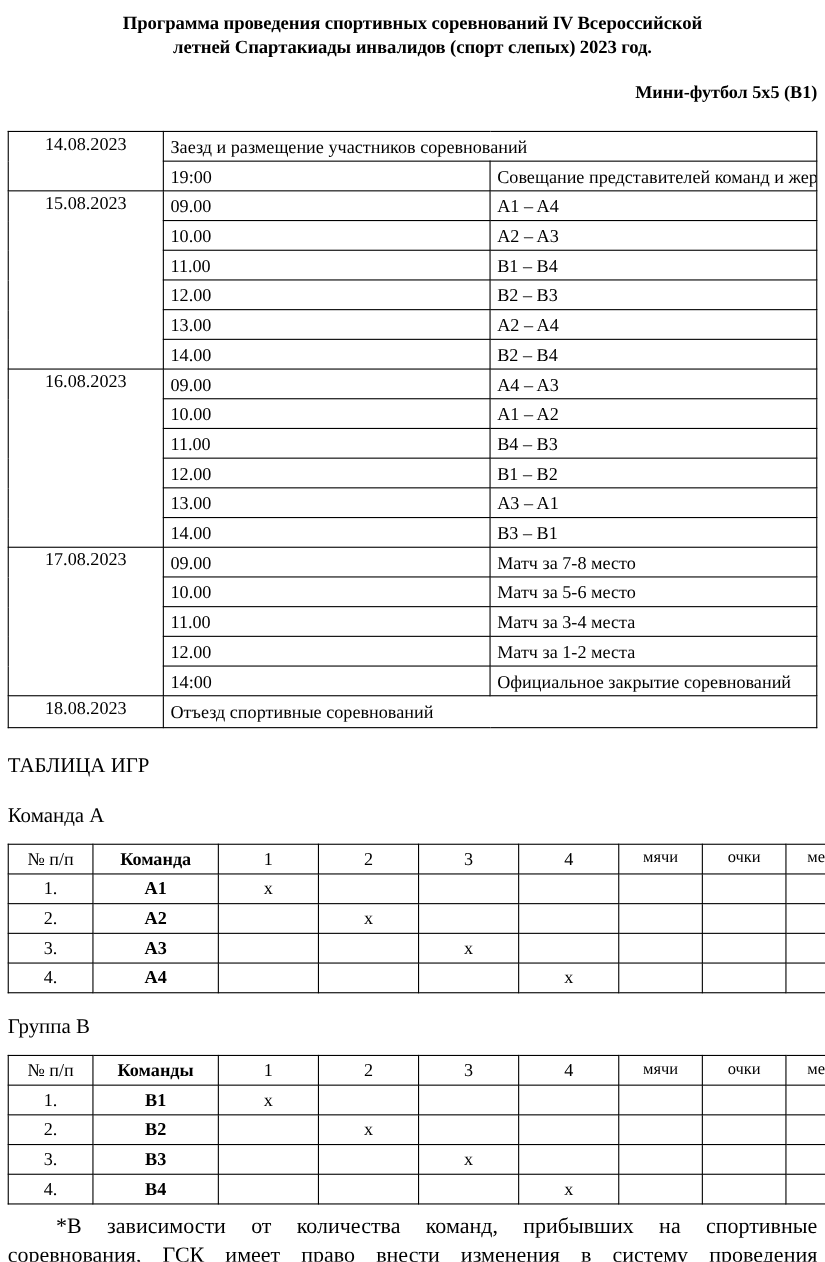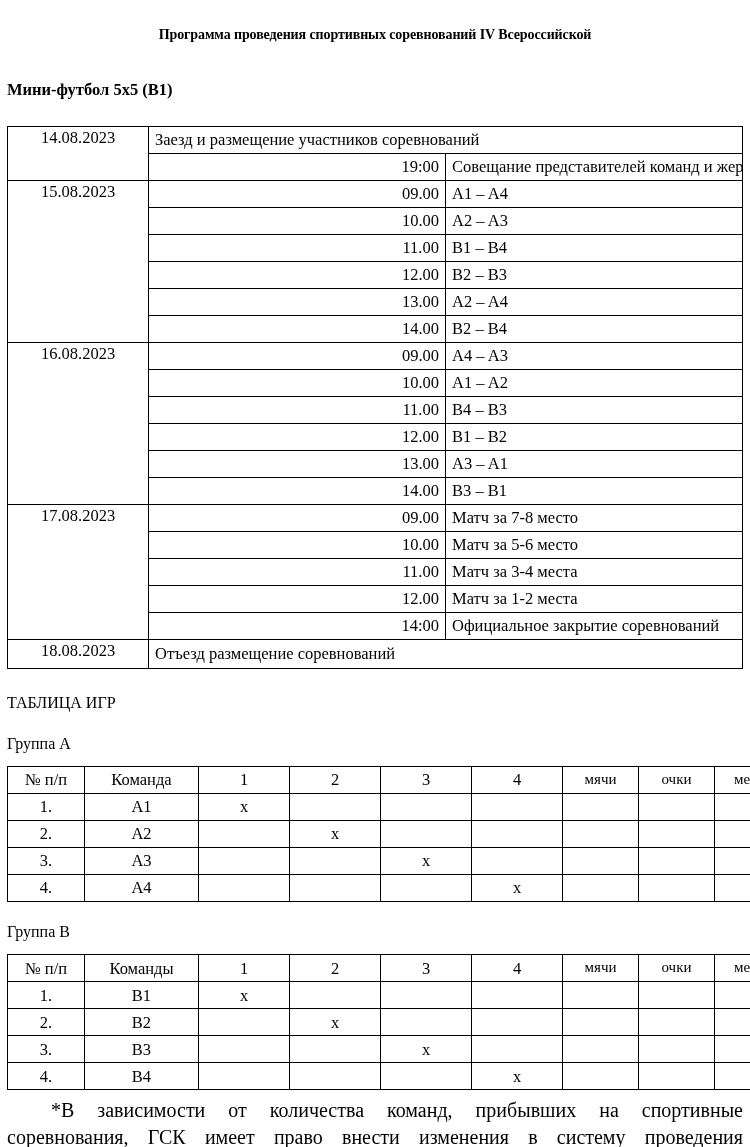--- a/index.html
+++ b/index.html
@@ -17,39 +17,39 @@
   .page {
     position: relative;
     width: 750px;
     height: 1147px;
     box-sizing: border-box;
     padding: 0 7px;
   }
 
   
   .doc-title {
-    margin: 16px;
+    margin: 0;
     padding-top: 10px;
-    font-size: 14px;
+    font-size: 17px;
     font-weight: bold;
     line-height: 1.28;
     text-align: center;
     letter-spacing: -0.1px;
   }
   .section-title {
     margin: 0;
     padding-top: 20px;
     font-size: 16.5px;
     font-weight: bold;
     line-height: 1.2;
-    text-align: left;
+    text-align: right;
   }
   .plain-heading {
     margin: 0;
-    font-size: 16px;
+    font-size: 19px;
     font-weight: normal;
     line-height: 1.2;
     text-align: left;
   }
   .gap-before-sched { height: 26px; }
   .gap-tbl-head     { height: 24px; }
   .gap-group-label  { height: 22px; }
   .gap-after-label  { height: 13px; }
   .gap-group2       { height: 20px; }
 
@@ -69,21 +69,21 @@
     overflow: hidden;
     white-space: nowrap;
   }
   table.sched td.date {
     text-align: center;
     vertical-align: top;
     padding-top: 2px;
     width: 128px;
   }
   table.sched td.time {
-    text-align: right;
+    text-align: left;
     width: 88px;
   }
   table.sched td.event {
     text-align: left;
     margin-left: 31px;
   }
 
   
   table.group {
     border-collapse: collapse;
@@ -97,21 +97,21 @@
     height: 26px;
     line-height: 1.05;
     text-align: center;
     vertical-align: middle;
     font-weight: normal;
     padding: 0 2px;
     overflow: hidden;
     white-space: nowrap;
   }
   table.group th.c-np,    table.group td.c-np    { width: 72px; }
-  table.group th.c-team,  table.group td.c-team  { width: 109px; }
+  table.group th.c-team,  table.group td.c-team  { width: 109px; font-weight: bold; }
   table.group th.c-num,   table.group td.c-num   { width: 86px; }
   table.group th.c-stat,  table.group td.c-stat  { width: 71px; }
   table.group th.c-small { font-size: 15px; text-align: center; }
 
   
   .footnote {
     margin: 0;
     padding-top: 7px;
     font-size: 20px;
     line-height: 1.33;
@@ -121,20 +121,21 @@
     text-align-last: left;
   }
 </style>
 </head>
 <body>
 
 <div class="page">
 
   <h1 class="doc-title">
     <span>Программа проведения спортивных соревнований IV Всероссийской</span><br>
+    <span>летней Спартакиады инвалидов (спорт слепых) 2023 год.</span>
   </h1>
 
   <h2 class="section-title">Мини-футбол 5x5 (B1)</h2>
 
   <div class="gap-before-sched"></div>
 
   <table class="sched">
     <tbody>
         <tr>
           <td class="date" rowspan="2">14.08.2023</td>
@@ -210,32 +211,32 @@
         <tr>
           <td class="time">12.00</td>
           <td class="event">Матч за 1-2 места</td>
         </tr>
         <tr>
           <td class="time">14:00</td>
           <td class="event">Официальное закрытие соревнований</td>
         </tr>
         <tr>
           <td class="date" rowspan="1">18.08.2023</td>
-          <td class="event" colspan="2">Отъезд размещение соревнований</td>
+          <td class="event" colspan="2">Отъезд спортивные соревнований</td>
         </tr>
       </tbody>
   </table>
 
   <div class="gap-tbl-head"></div>
 
   <div class="plain-heading">ТАБЛИЦА ИГР</div>
 
   <div class="gap-group-label"></div>
 
-  <div class="plain-heading">Группа А</div>
+  <div class="plain-heading">Команда А</div>
 
   <div class="gap-after-label"></div>
 
   <table class="group">
     <thead>
       <tr>
           <th class="c-np">№ п/п</th>
           <th class="c-team">Команда</th>
           <th class="c-num">1</th>
           <th class="c-num">2</th>

